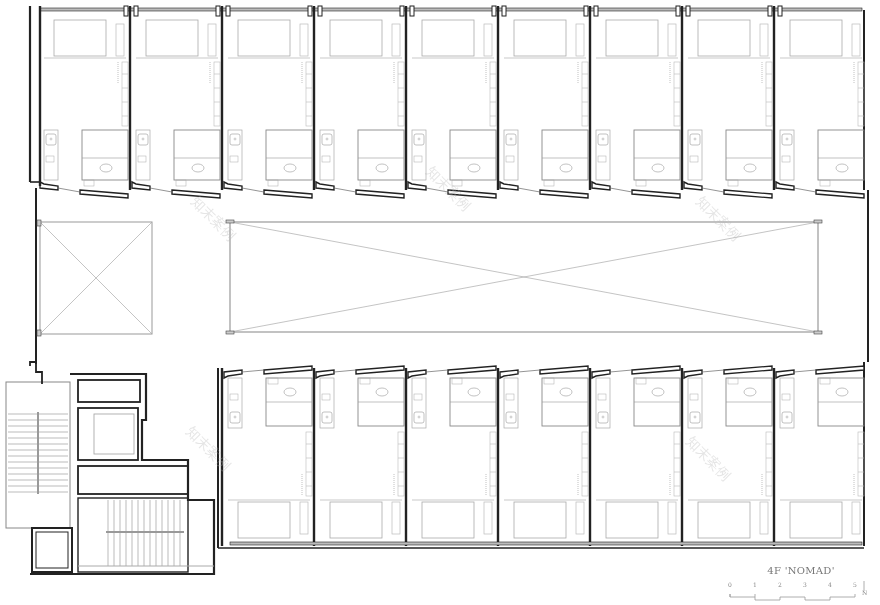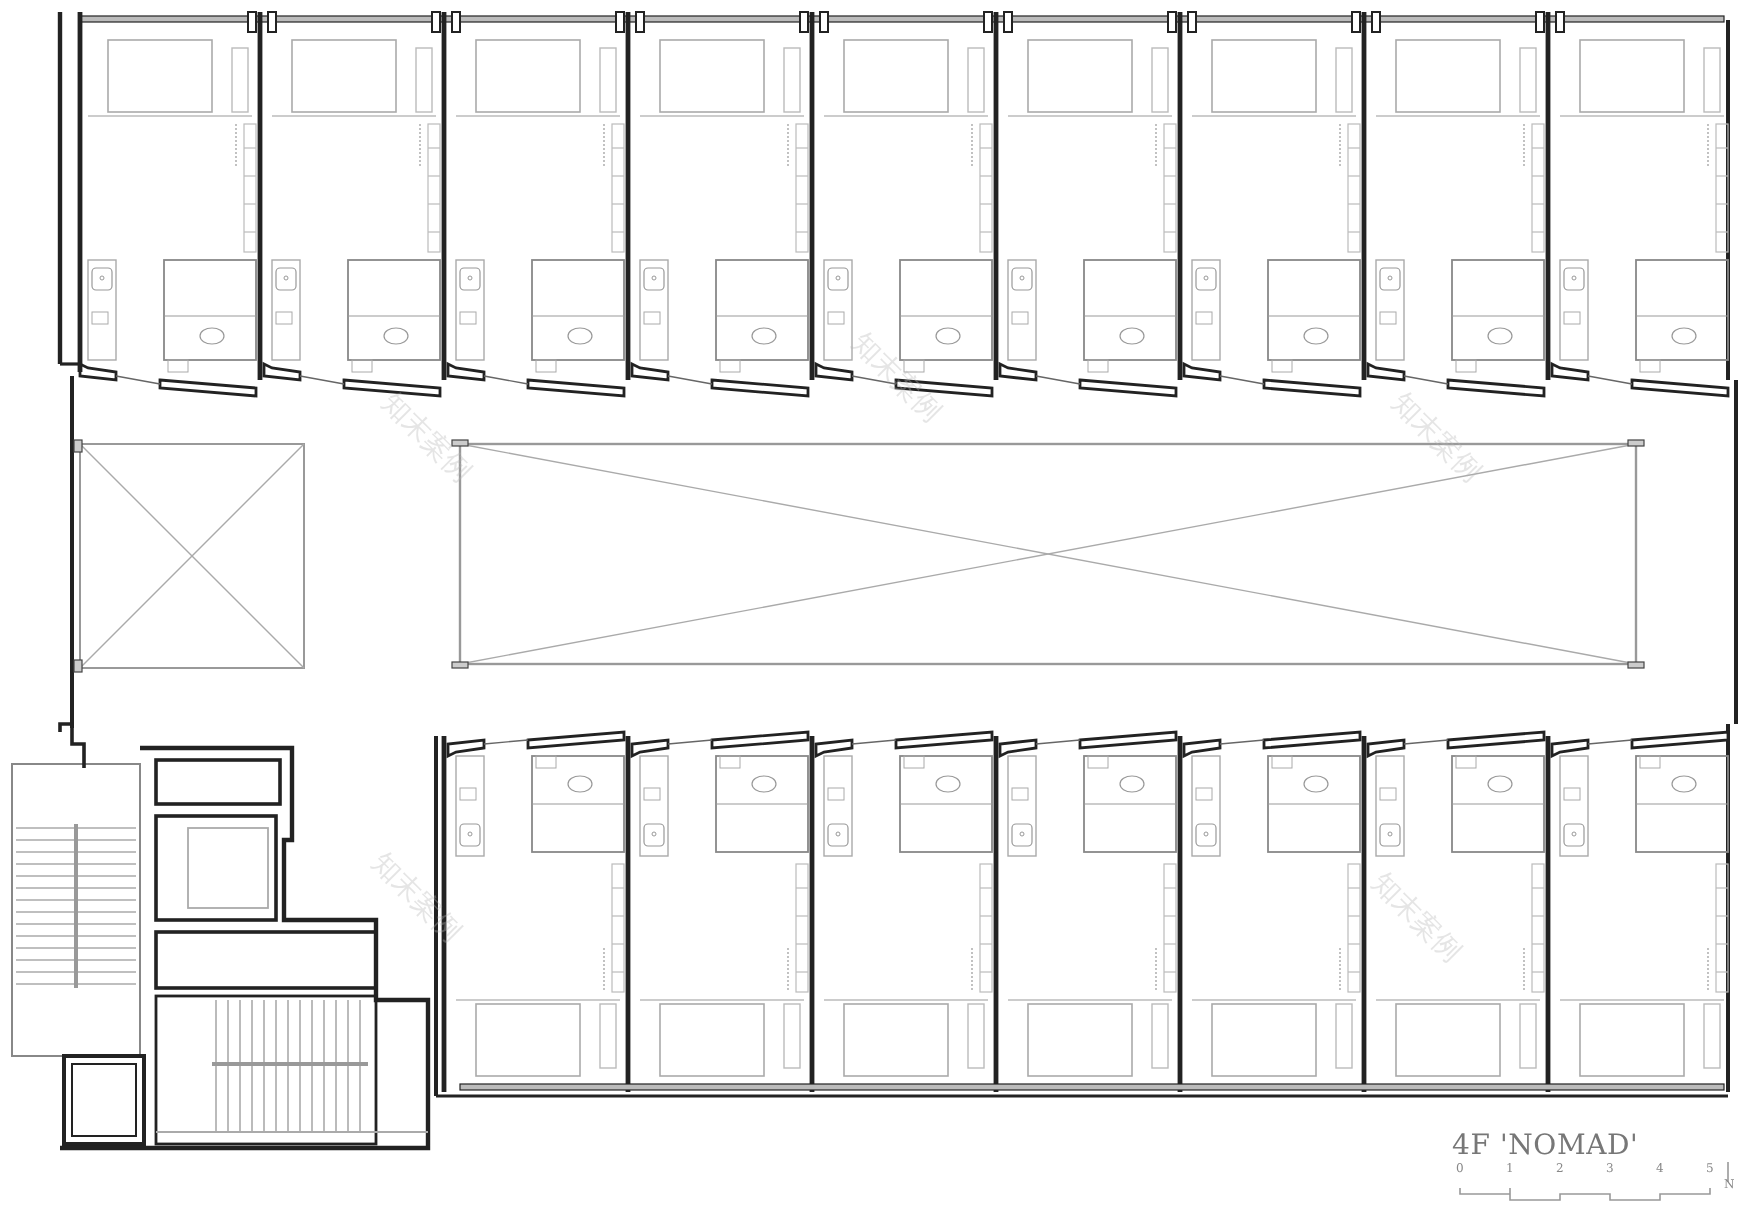--- a/index.html
+++ b/index.html
@@ -1,19 +1,19 @@
 <!DOCTYPE html>
 <html><head>
 <meta charset="utf-8">
 <style>
   html,body{margin:0;padding:0;background:#ffffff;}
   body{width:880px;height:605px;overflow:hidden;position:relative;font-family:"DejaVu Serif",serif;}
   #plan{position:absolute;left:0;top:0;}
   .legend{position:absolute;left:726px;top:565px;width:150px;color:#777;}
-  .legend .title{font-size:14px;letter-spacing:0.3px;}
+  .legend .title{font-size:10px;letter-spacing:0.3px;text-align:center;}
   .scale{position:absolute;left:0;top:16px;width:150px;height:20px;}
   .scale .tick{position:absolute;top:0;font-size:6px;color:#888;}
   .north{position:absolute;left:136px;top:8px;font-size:6px;color:#888;}
   .wm{position:absolute;color:rgba(180,180,180,0.35);font-size:14px;transform:rotate(45deg);font-family:"DejaVu Sans",sans-serif;pointer-events:none;}
 </style>
 </head>
 <body>
 
 <svg id="plan" width="880" height="605" viewBox="0 0 880 605" xmlns="http://www.w3.org/2000/svg">
   <defs>

